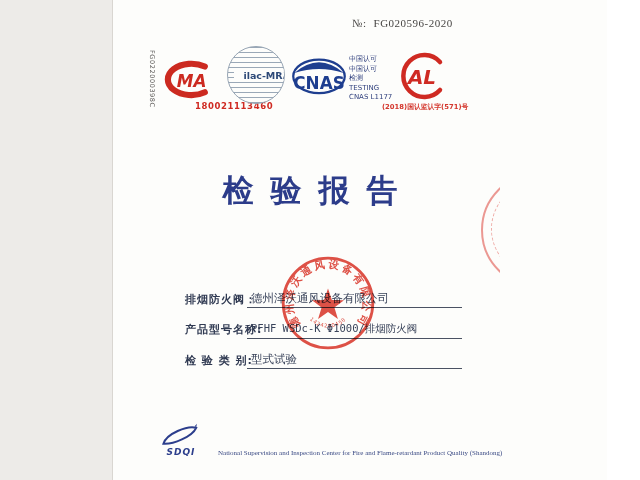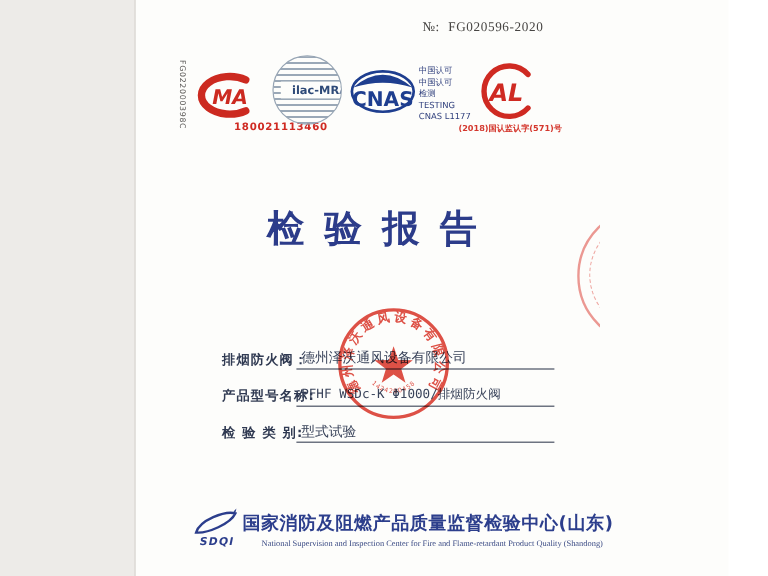--- a/index.html
+++ b/index.html
@@ -142,16 +142,15 @@
     <text font-size="6.5" fill="#dd4237" letter-spacing="1">
       <textPath href="#stampSerialPath" startOffset="50%" text-anchor="middle">1424290458</textPath>
     </text>
   </svg>
 
   <svg class="abs sdqi-logo" viewBox="0 0 100 60">
     <path d="M6,52 C14,26 66,6 88,12 C78,34 30,54 6,52 Z" fill="none" stroke="#2c3e8c" stroke-width="5"></path>
     <path d="M84,8 l6,-6 l-2,8 Z" fill="#2c3e8c"></path>
   </svg>
   <div class="abs sdqi-text">SDQI</div>
-  <div class="abs footer-zh">国家消防及阻燃产品质量监督检验中心(山东)</div>
   <div class="abs footer-en">National Supervision and Inspection Center for Fire and Flame-retardant Product Quality (Shandong)</div>
 
 </div>
 
 </body></html>

